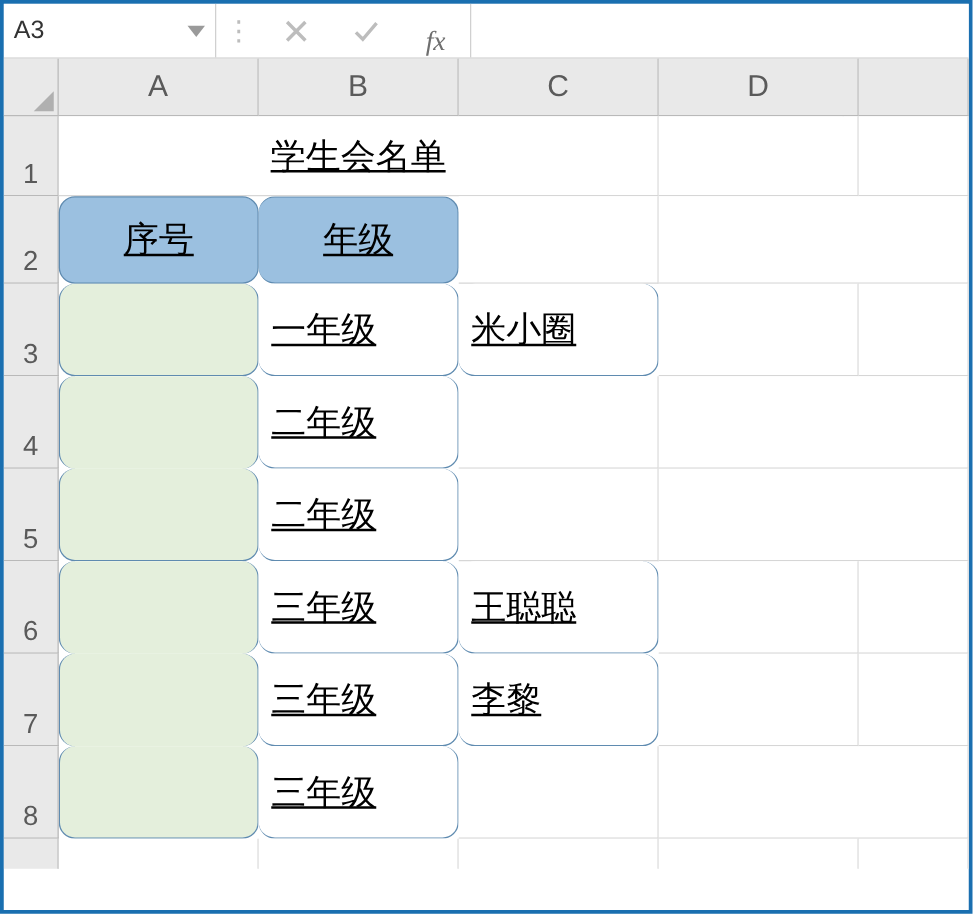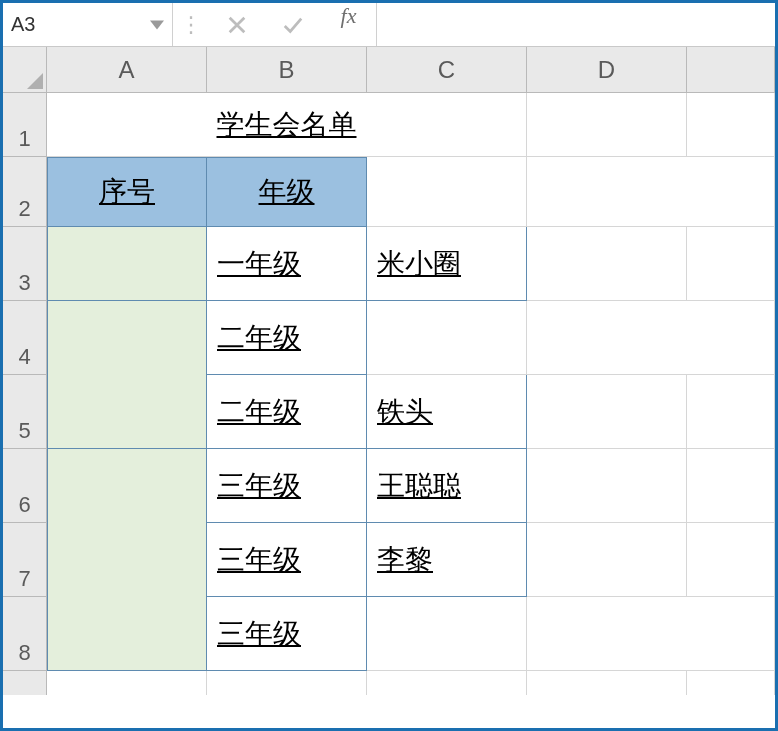--- a/index.html
+++ b/index.html
@@ -53,21 +53,21 @@
     width: 56px;
     display: flex;
     align-items: center;
     justify-content: center;
     color: #bdbdbd;
   }
   .fbtn svg { width: 22px; height: 22px; }
   .fxbtn {
     width: 56px;
     display: flex;
-    align-items: flex-start;
+    align-items: flex-end;
     justify-content: center;
     color: #6f6f6f;
     font-style: italic;
     font-size: 22px;
     border-right: 1px solid #d0d0d0;
     font-family: "Times New Roman", serif;
   }
   .finput {
     flex: 1;
     padding: 0 10px;
@@ -158,20 +158,21 @@
   .cD { width: 160px; }
   .cE { flex: 1; }
   .r1 { height: 64px; }
   .r2 { height: 70px; }
   .rdata { height: 74px; }
   .rlast { height: 24px; }
   
   .tblbrd {
     border-right: 1.5px solid #5f8bb0;
     border-bottom: 1.5px solid #5f8bb0;
+    border-radius: 13px;
   }
   .tblbrd-l { border-left: 1.5px solid #5f8bb0; }
   .tblbrd-t { border-top: 1.5px solid #5f8bb0; }
   .hdrcell {
     background: #9bc0e0;
     justify-content: center;
     font-family: "KaiTi","STKaiti","楷体",serif;
   }
   .greencell {
     background: #e4efdc;
@@ -274,23 +275,20 @@
     </div>
 
     <div class="row rdata">
       <div class="rh">5</div>
       <div class="cell cA greencell tblbrd tblbrd-l">
           <span></span>
         </div>
       <div class="cell cB tblbrd">
           <span>二年级</span>
         </div>
-      <div class="cell cC tblbrd">
-          <span>铁头</span>
-        </div>
       <div class="cell cD"></div>
       <div class="cell cE"></div>
     </div>
 
     <div class="row rdata">
       <div class="rh">6</div>
       <div class="cell cA greencell tblbrd tblbrd-l" style="border-bottom:none">
           <span></span>
         </div>
       <div class="cell cB tblbrd">

